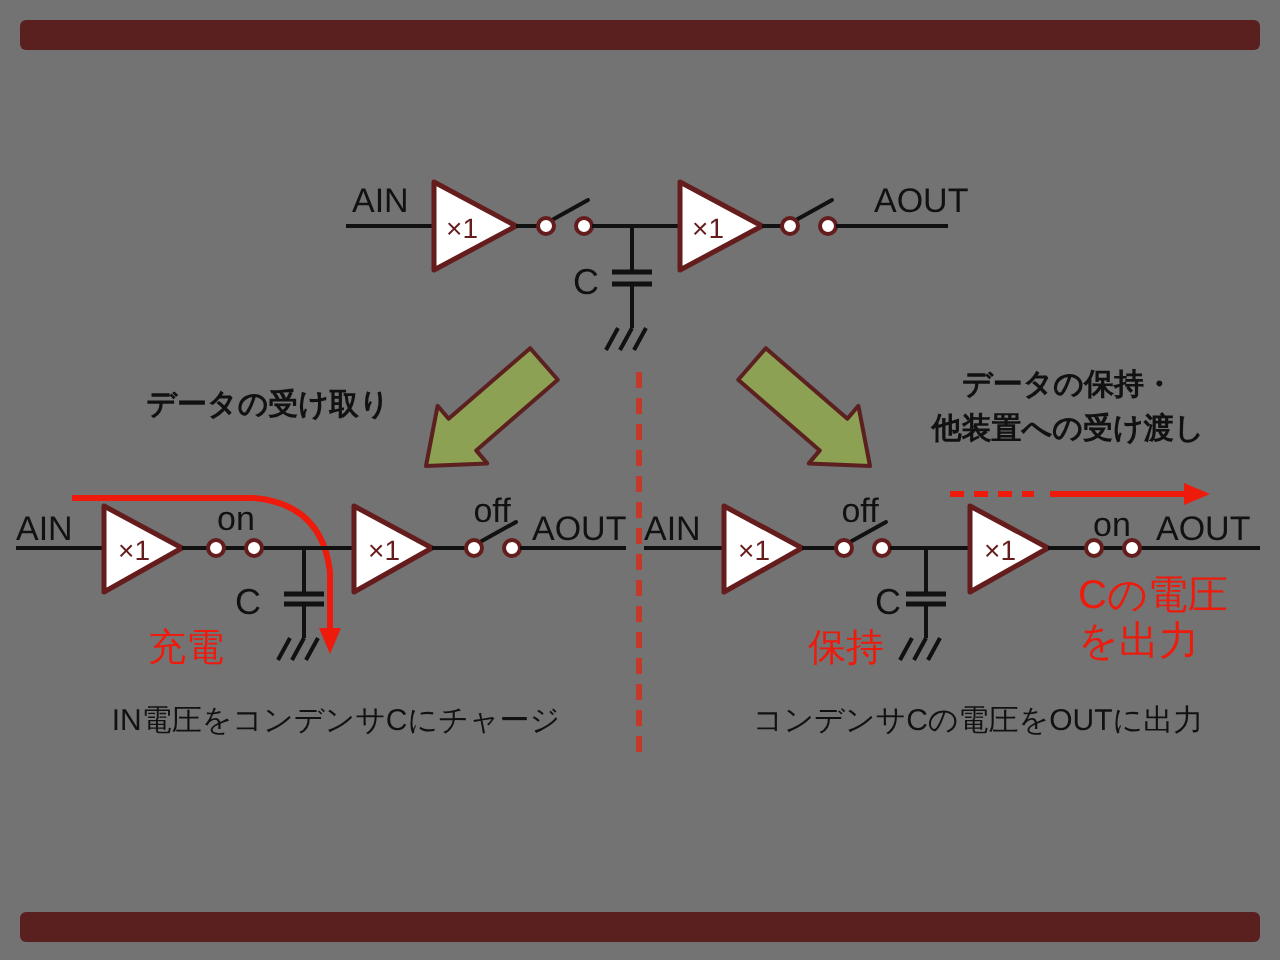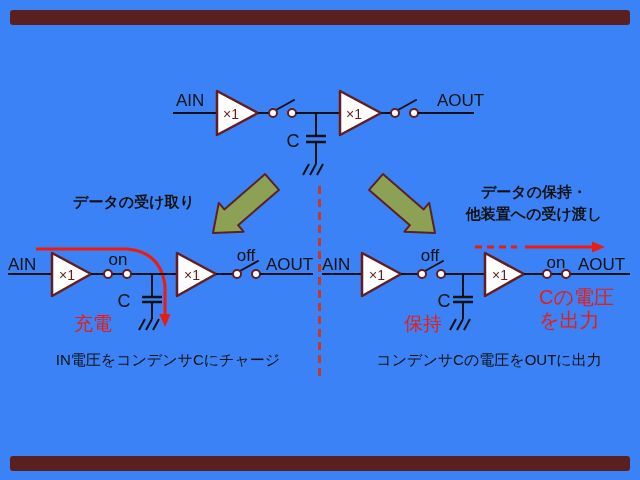--- a/index.html
+++ b/index.html
@@ -1,16 +1,16 @@
 <!DOCTYPE html>
 <html><head>
 <meta charset="utf-8">
 <style>
   html,body{margin:0;padding:0;background:#ffffff;}
-  .stage{position:relative;width:640px;height:480px;background:#3b82f6;overflow:hidden;}
+  .stage{position:relative;width:640px;height:480px;background:#737373;overflow:hidden;}
   svg{display:block;}
   text{font-family:"Liberation Sans","DejaVu Sans",sans-serif;fill:#111111;}
   .sig{font-size:17px;}
   .gain{font-size:14px;fill:#641c1c;}
   .cap{font-size:18px;}
   .sw{font-size:17px;}
   .red{fill:#ee1b0c;}
   .state{font-size:19px;}
   .note{font-size:20px;}
   .caption{font-size:15px;}

